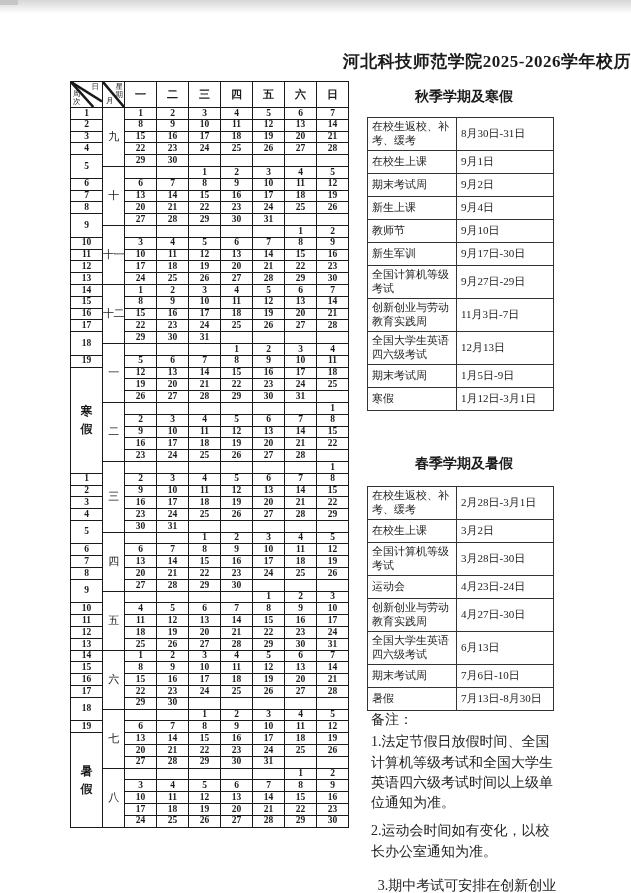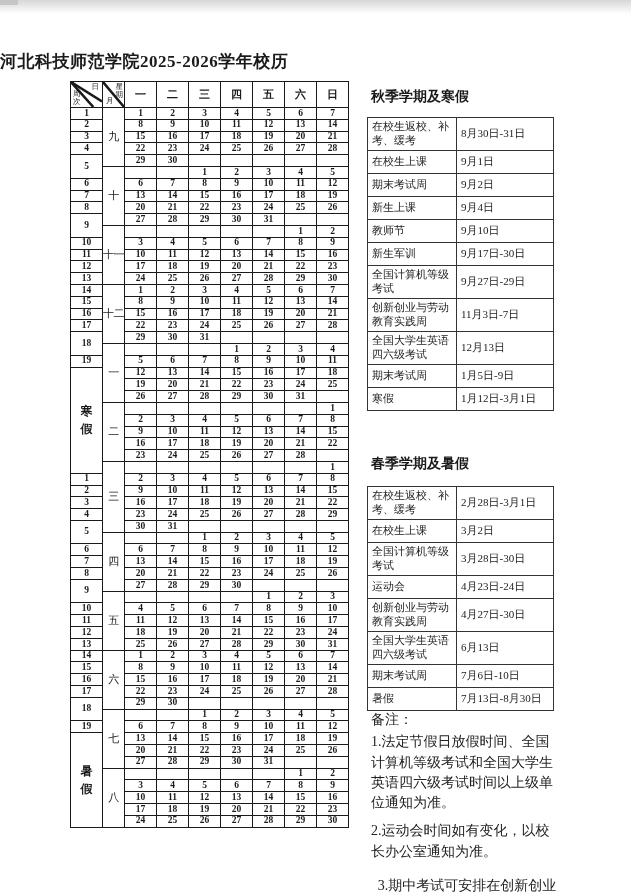--- a/index.html
+++ b/index.html
@@ -2,21 +2,21 @@
 <html><head>
 <meta charset="utf-8">
 <style>
   html,body{margin:0;padding:0;background:#fff;}
   .page{position:relative;width:631px;height:893px;background:#fff;overflow:hidden;
         font-family:"Liberation Serif","DejaVu Serif",serif;color:#1a1a1a;}
   .top-shade{position:absolute;left:0;top:0;width:631px;height:14px;
              background:linear-gradient(#d7d7d7,#ffffff);}
   .top-shade::before{content:"";position:absolute;left:0;top:0;width:18px;height:5px;background:#c6c6c6;}
 
-  .title{position:absolute;left:0;top:50px;width:631px;margin:0;text-align:left;
+  .title{position:absolute;left:0;top:50px;width:631px;margin:0;text-align:right;
          font-size:17px;font-weight:bold;letter-spacing:.5px;}
 
   
   table.cal{position:absolute;left:70px;top:81px;border-collapse:collapse;table-layout:fixed;
             border:1.5px solid #1a1a1a;}
   table.cal th,table.cal td{border:1px solid #1a1a1a;padding:0;text-align:center;vertical-align:middle;}
   table.cal thead tr{height:26px;}
   table.cal tbody tr{height:11.8px;}
   .cal td.day, .cal td.wk{font-size:9.5px;font-weight:bold;line-height:1;}
   .cal th.dow{font-size:11px;font-weight:bold;}
@@ -25,21 +25,21 @@
                       font-size:12px;font-weight:bold;line-height:1.5;}
   .corner{position:relative;overflow:hidden;}
   .corner svg{position:absolute;left:0;top:0;width:100%;height:100%;}
   .corner .lab{position:absolute;font-size:7.5px;font-weight:normal;line-height:1.05;}
   .c1-top{top:1px;right:3px;}
   .c1-bot{left:2px;bottom:1px;width:9px;word-break:break-all;text-align:left;}
   .c2-top{top:1px;right:1px;padding-left:16px;}
   .c2-bot{left:3px;bottom:2px;}
 
   
-  .side-title{position:absolute;left:371px;width:186px;margin:0;
+  .side-title{position:absolute;left:371px;width:186px;margin:0;text-align:center;
               font-size:14px;font-weight:bold;}
   .t-autumn{top:88px;}
   .t-spring{top:455px;}
   table.info{position:absolute;left:367px;border-collapse:collapse;table-layout:fixed;
              border:1.5px solid #333;width:186px;}
   .info-autumn{top:117px;}
   .info-spring{top:486px;}
   table.info td{border:1px solid #333;font-size:11px;line-height:1.27;vertical-align:middle;
                 padding:2px 2px 2px 4px;height:18px;color:#222;}
   table.info col.c-label{width:89px;}

